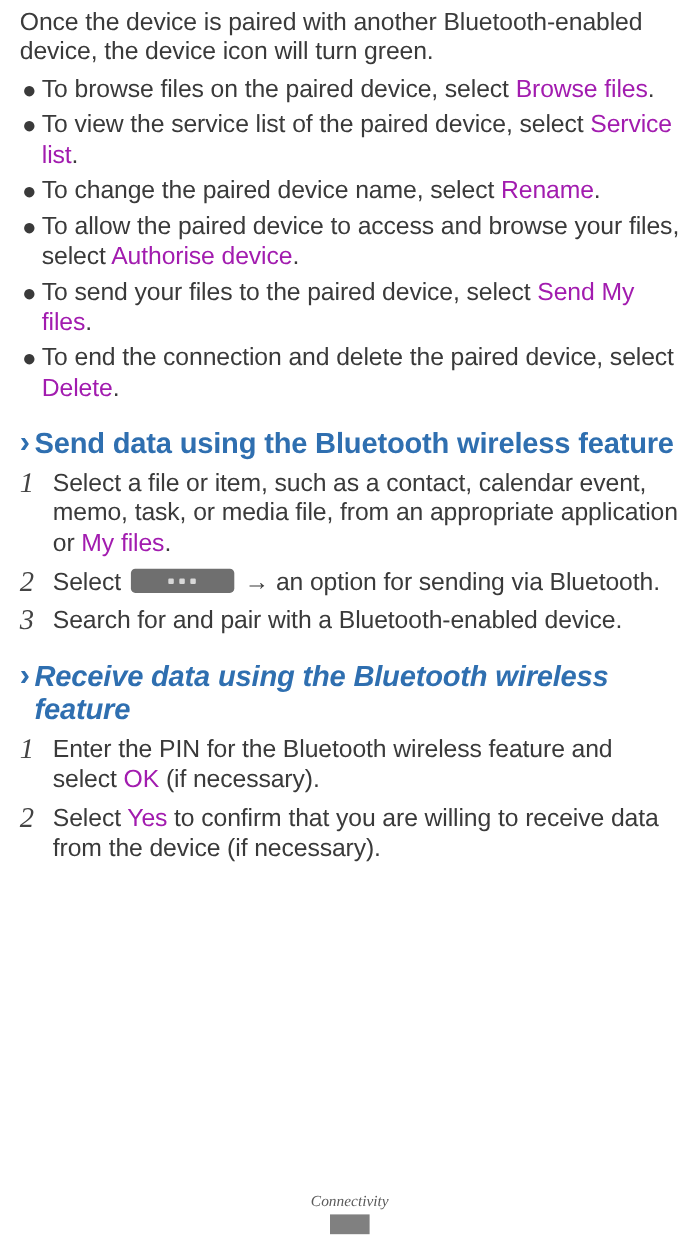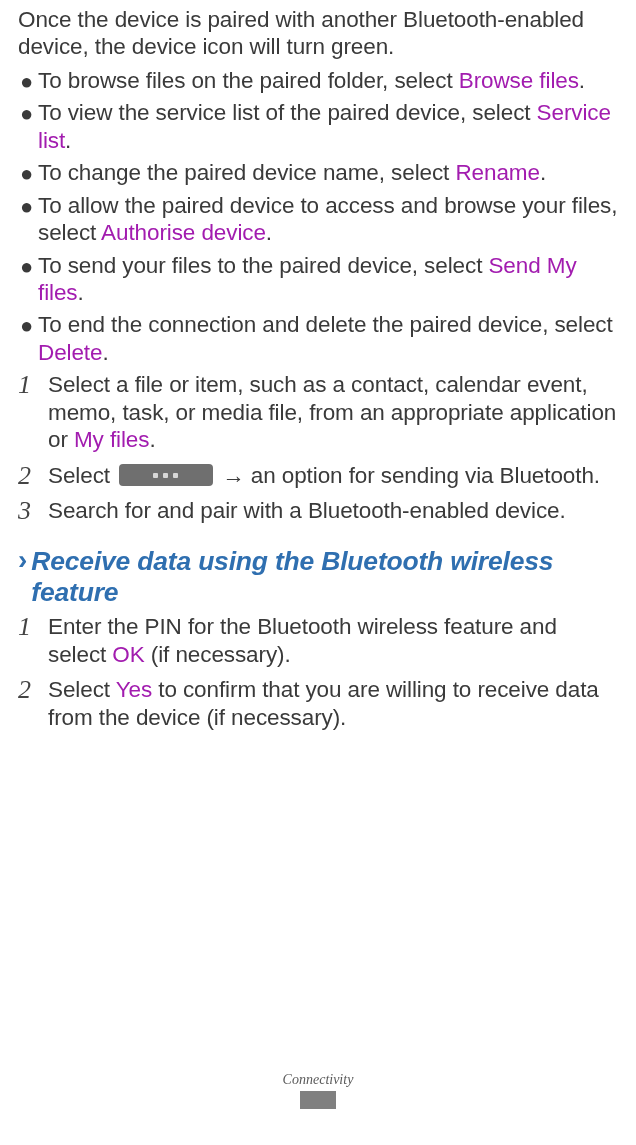--- a/index.html
+++ b/index.html
@@ -18,40 +18,43 @@
     .section-head.multi .chev { flex: 0 0 auto; }
     .section-head.multi .title { flex: 1 1 auto; font-style: italic; }
     ol.steps { list-style: none; padding: 0; margin: 0; counter-reset: st; }
     ol.steps li { position: relative; padding-left: 30px; font-size: 22.5px; line-height: 1.22; margin-bottom: 8px; counter-increment: st; letter-spacing: -0.1px; }
     ol.steps li::before { content: counter(st); position: absolute; left: 0; top: -2px; font-style: italic; font-family: Georgia, "Times New Roman", serif; font-size: 26px; color: #444; }
     .menu-btn { display: inline-block; width: 94px; height: 22px; background: #6f6f6f; border-radius: 4px; vertical-align: -3px; position: relative; margin: 0 3px; }
     .menu-btn .d { position: absolute; top: 9px; width: 5px; height: 5px; background: #d8d8d8; border-radius: 1px; }
     .menu-btn .d1 { left: 34px; }
     .menu-btn .d2 { left: 44px; }
     .menu-btn .d3 { left: 54px; }
-    .footer { position: absolute; left: 0; right: 0; bottom: 32px; text-align: center; }
+    .footer { position: absolute; left: 0; right: 0; bottom: 18px; text-align: center; }
     .footer-label { font-size: 14px; color: #5a5a5a; font-style: italic; font-family: Georgia, serif; display: block; margin-bottom: 3px; }
     .footer-tab { display: inline-block; width: 36px; height: 18px; background: #808080; }
   </style>
 </head>
 <body>
 
 <div class="page">
 
   <p class="para">Once the device is paired with another Bluetooth-enabled device, the device icon will turn green.</p>
 
   <ul class="bullets">
-    <li><span class="dot">●</span><span>To browse files on the paired folder, select </span><span class="bold">Browse files</span><span>.</span></li>
+    <li><span class="dot">●</span><span>To browse files on the paired device, select </span><span class="bold">Browse files</span><span>.</span></li>
     <li><span class="dot">●</span><span>To view the service list of the paired device, select </span><span class="bold">Service list</span><span>.</span></li>
     <li><span class="dot">●</span><span>To change the paired device name, select </span><span class="bold">Rename</span><span>.</span></li>
     <li><span class="dot">●</span><span>To allow the paired device to access and browse your files, select </span><span class="bold">Authorise device</span><span>.</span></li>
     <li><span class="dot">●</span><span>To send your files to the paired device, select </span><span class="bold">Send My files</span><span>.</span></li>
     <li><span class="dot">●</span><span>To end the connection and delete the paired device, select </span><span class="bold">Delete</span><span>.</span></li>
   </ul>
 
+  <div class="section-head">
+    <span class="chev">›</span><span class="title">Send data using the Bluetooth wireless feature</span>
+  </div>
 
   <ol class="steps">
     <li><span>Select a file or item, such as a contact, calendar event, memo, task, or media file, from an appropriate application or </span><span class="bold">My files</span><span>.</span></li>
     <li><span>Select </span><span class="menu-btn"><span class="d d1"></span><span class="d d2"></span><span class="d d3"></span></span><span> → an option for sending via Bluetooth.</span></li>
     <li><span>Search for and pair with a Bluetooth-enabled device.</span></li>
   </ol>
 
   <div class="section-head multi">
     <span class="chev">›</span>
     <span class="title">Receive data using the Bluetooth wireless feature</span>

